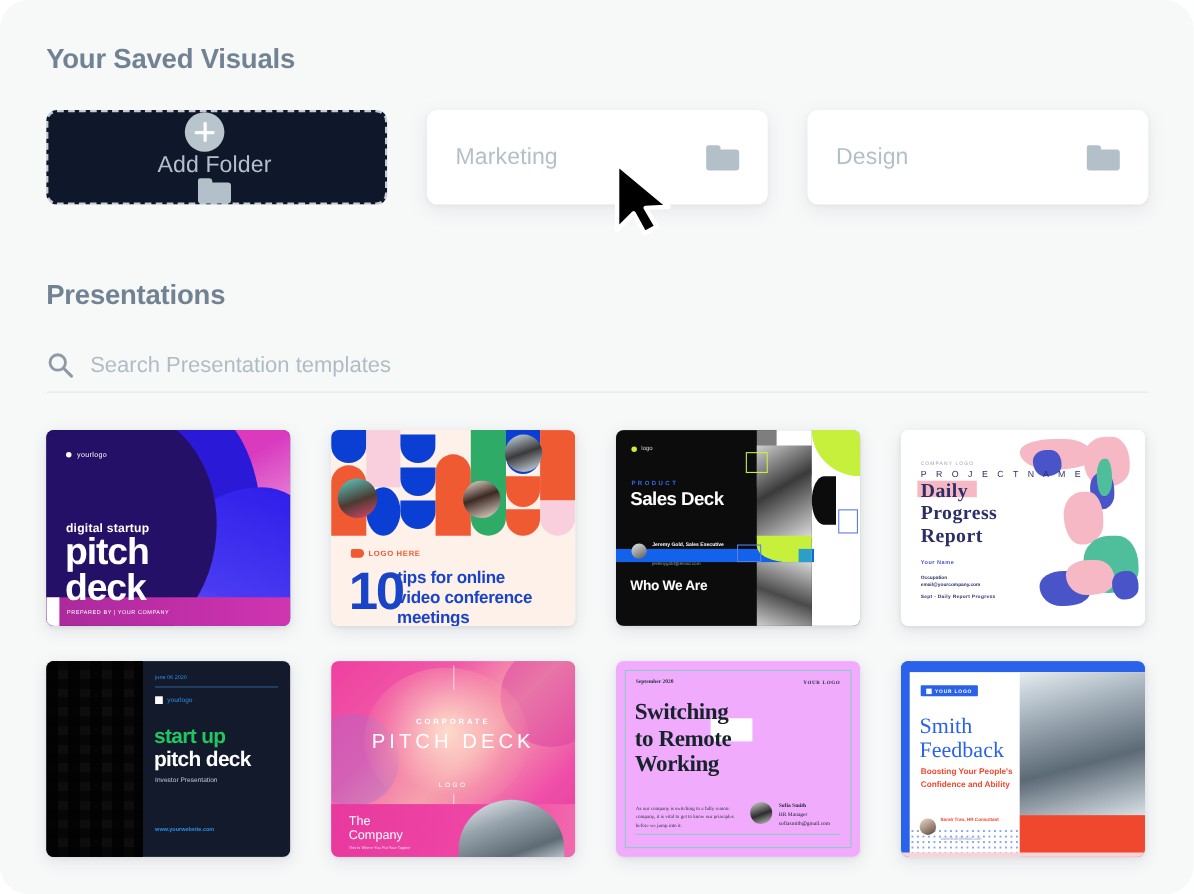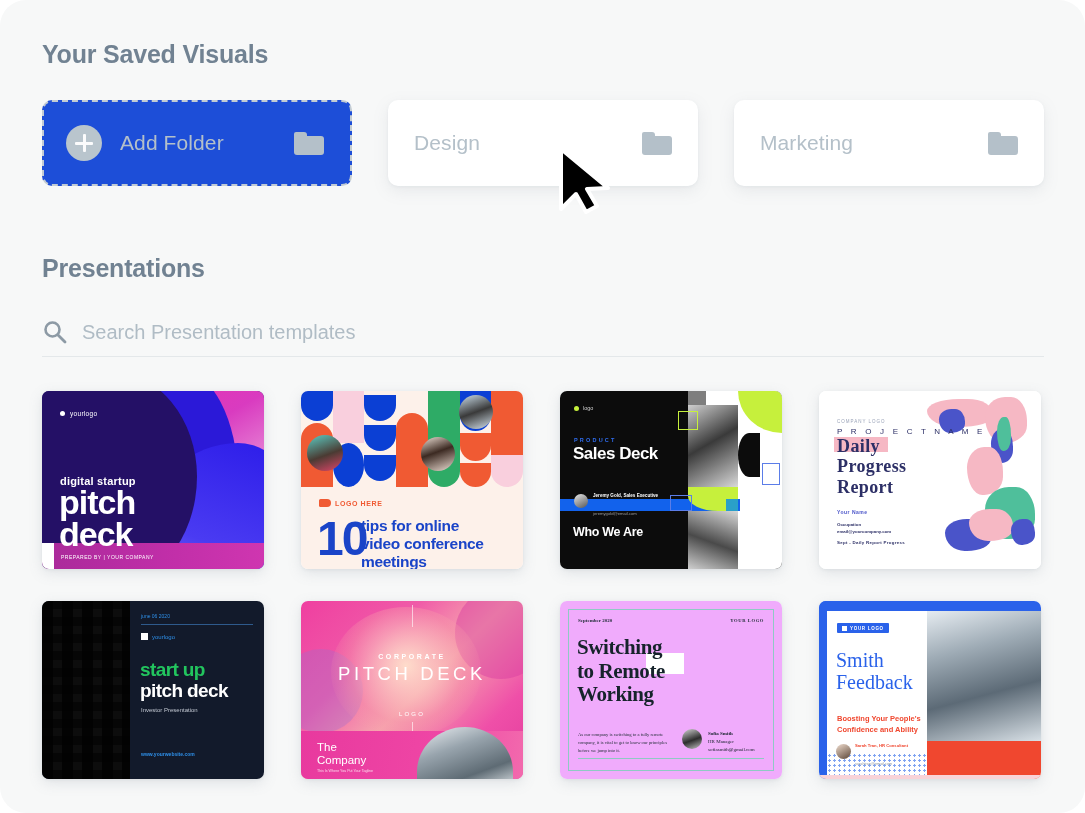--- a/index.html
+++ b/index.html
@@ -42,24 +42,25 @@
     flex: 1 1 0;
     height: 86px;
     background: #ffffff;
     border-radius: 10px;
     display: flex;
     align-items: center;
     padding: 0 26px;
     box-shadow: 0 5px 16px rgba(120,135,150,0.13), 0 1px 3px rgba(120,135,150,0.08);
   }
   .folder-card.add {
-    background: #1d4ed8;
+    background: #0f172a;
     border: 2px dashed #c3ccd3;
     box-shadow: none;
     padding-left: 22px;
+    flex-direction: column;
   }
   .plus-circle {
     width: 36px; height: 36px;
     border-radius: 50%;
     background: #b9c5cd;
     position: relative;
     flex: 0 0 auto;
     margin-right: 18px;
   }
   .plus-circle::before, .plus-circle::after {
@@ -282,21 +283,21 @@
   .t8 .photo { position: absolute; left: 108px; top: 10px; width: 114px; height: 130px; overflow: hidden; background: #b9c4cc; }
   .t8 .redband { position: absolute; left: 108px; top: 140px; width: 114px; height: 38px; background: #f0472f; }
   .t8 .dots { position: absolute; left: 8px; bottom: 0; width: 100px; height: 26px;
     background-image: radial-gradient(#7fa3f2 1px, transparent 1.1px);
     background-size: 5px 5px; }
   .t8 .pinkstrip { position: absolute; left: 0; bottom: 0; width: 100%; height: 4px; background: #f9d3d8; }
   .t8 .logo { position: absolute; left: 18px; top: 22px; display: flex; align-items: center; gap: 3px; background: #2a62ea; padding: 2.5px 5px; border-radius: 1px; }
   .t8 .logo .sq { width: 5px; height: 5px; background: #fff; }
   .t8 .logo span { color: #fff; font-size: 4.5px; font-weight: bold; letter-spacing: 0.7px; }
   .t8 .title { position: absolute; left: 17px; top: 48px; color: #2a62ea; font-size: 20px; line-height: 1.1; font-family: "Liberation Serif", serif; }
-  .t8 .sub { position: absolute; left: 18px; top: 96px; color: #f0472f; font-size: 7.5px; font-weight: bold; line-height: 1.45; width: 86px; margin-top: 17px; }
+  .t8 .sub { position: absolute; left: 18px; top: 96px; color: #f0472f; font-size: 7.5px; font-weight: bold; line-height: 1.45; width: 86px; }
   .t8 .person { position: absolute; left: 17px; top: 132px; display: flex; align-items: center; gap: 4px; }
   .t8 .person .ava { width: 15px; height: 15px; border-radius: 50%; overflow: hidden; flex: 0 0 auto; background: #d2b49a; }
   .t8 .person .pname { color: #f0472f; font-size: 4.2px; font-weight: bold; line-height: 1.5; }
   .t8 .person .pmail { color: #8f98a1; font-size: 3.8px; line-height: 1.5; }
 </style>
 </head>
 <body>
 
 <div class="page">
 
@@ -307,29 +308,29 @@
     <div class="folder-card add">
       <div class="plus-circle"></div>
       <div class="folder-label">Add Folder</div>
       <div class="folder-glyph">
         <div class="tab"></div>
           <div class="body"></div>
       </div>
     </div>
 
     <div class="folder-card">
-      <div class="folder-label">Design</div>
+      <div class="folder-label">Marketing</div>
       <div class="folder-glyph">
         <div class="tab"></div>
           <div class="body"></div>
       </div>
     </div>
 
     <div class="folder-card">
-      <div class="folder-label">Marketing</div>
+      <div class="folder-label">Design</div>
       <div class="folder-glyph">
         <div class="tab"></div>
           <div class="body"></div>
       </div>
     </div>
   </div>
 
   <svg class="cursor" viewBox="0 0 58 68">
     <path d="M5 3 L5 63 L20 48 L30 66 L41 60 L31 43 L52 42 Z" fill="#000" stroke="#fff" stroke-width="4" stroke-linejoin="round"></path>
   </svg>

